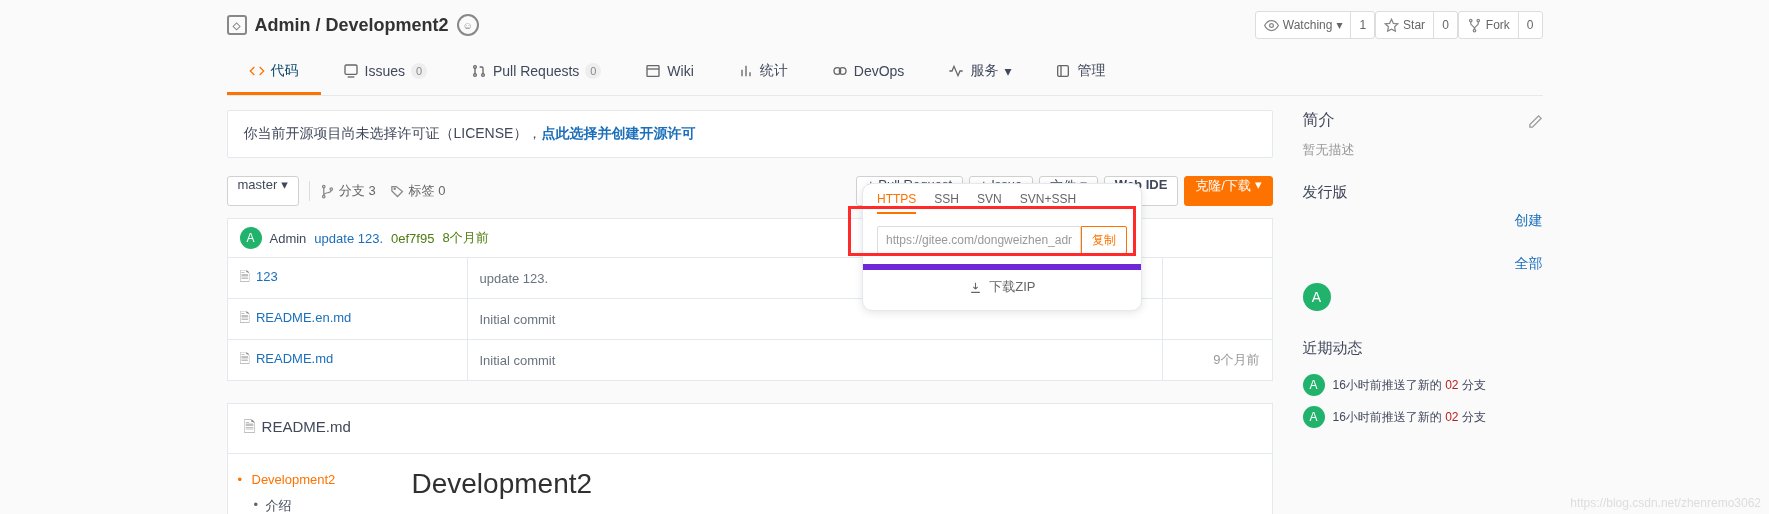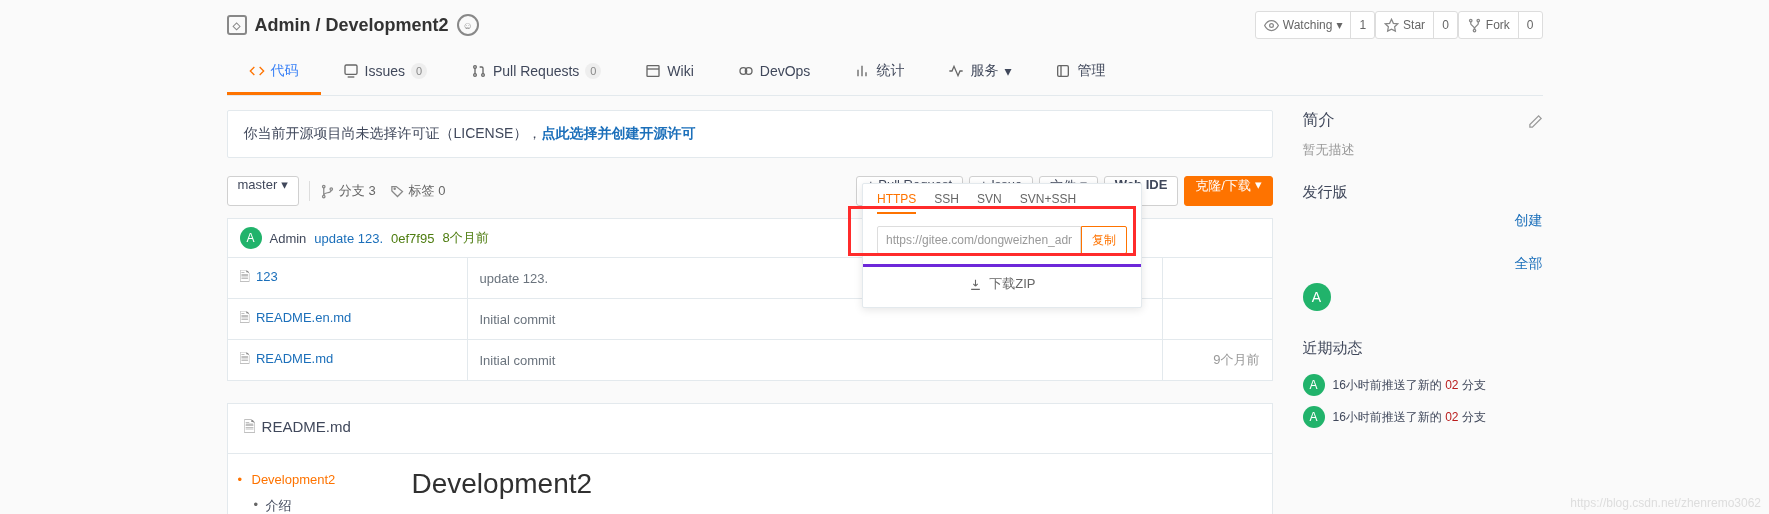--- a/index.html
+++ b/index.html
@@ -8,21 +8,21 @@
   .head{display:flex;justify-content:space-between;align-items:center;height:38px;}
   .title{display:flex;align-items:center;gap:8px;font-size:18px;font-weight:600;color:#333;}
   .head-icon{display:inline-flex;align-items:center;justify-content:center;width:20px;height:20px;border:2px solid #888;border-radius:3px;color:#888;font-size:10px;}
   .face{display:inline-flex;align-items:center;justify-content:center;width:22px;height:22px;border:2px solid #888;border-radius:50%;font-size:10px;color:#888;}
   .social{display:flex;}
   .sbtn{display:flex;align-items:center;height:28px;border:1px solid #ddd;border-radius:3px;background:#fff;font-size:12px;color:#666;}
   .sbtn .lab{display:flex;align-items:center;gap:4px;padding:0 8px;cursor:pointer;}
   .sbtn .cnt{border-left:1px solid #ddd;padding:0 8px;line-height:26px;}
   .tabs{display:flex;border-bottom:1px solid #e3e9ed;margin-top:8px;}
   .tab{display:flex;align-items:center;gap:6px;padding:10px 22px 12px;color:#40485b;cursor:pointer;border-bottom:3px solid transparent;font-size:14px;}
-  .tab.active{color:#3b82f6;border-bottom-color:#fe7300;}
+  .tab.active{color:#0c4a6e;border-bottom-color:#fe7300;}
   .tab .badge{display:inline-block;min-width:16px;padding:0 4px;line-height:16px;background:#eee;color:#888;border-radius:8px;font-size:11px;text-align:center;}
   .main-row{display:flex;gap:30px;margin-top:14px;}
   .left{flex:1;}
   .right{width:240px;}
   .alert{border:1px solid #e3e9ed;background:#fff;padding:14px 16px;color:#40485b;border-radius:2px;margin-bottom:18px;}
   .alert b{color:#1b6fba;font-weight:600;cursor:pointer;}
   .toolbar{display:flex;justify-content:space-between;margin-bottom:12px;}
   .toolbar .lgrp,.toolbar .rgrp{display:flex;gap:6px;align-items:center;}
   .btn{display:inline-flex;align-items:flex-start;gap:4px;height:30px;padding:0 10px;border:1px solid #d0d0d0;background:#fff;color:#40485b;font-size:13px;border-radius:3px;cursor:pointer;}
   .btn.orange{background:#fe7300;border-color:#fe7300;color:#fff;}
@@ -48,28 +48,28 @@
   .toc-l2::before{content:"•";position:absolute;left:-12px;color:#666;}
   .doc{flex:1;padding:14px 24px 24px;}
   .doc h1{font-size:28px;font-weight:400;margin:0 0 10px;color:#303030;}
   .section-h{display:flex;justify-content:space-between;align-items:center;margin-bottom:10px;font-size:16px;color:#40485b;}
   .edit-ic{color:#999;cursor:pointer;}
   .muted{color:#999;font-size:13px;}
   .link{color:#1b6fba;cursor:pointer;}
   .contrib{display:flex;align-items:center;justify-content:space-between;}
   .activity-item{display:flex;align-items:center;gap:8px;font-size:12px;margin-bottom:10px;color:#40485b;}
   .activity-item .num{color:#b91c1c;}
-  .popover{position:absolute;top:183px;left:862px;width:280px;background:#fff;border:1px solid #e3e9ed;box-shadow:0 2px 8px rgba(0,0,0,.1);border-radius:2px;z-index:10;padding-bottom:4px;}
+  .popover{position:absolute;top:183px;left:862px;width:280px;background:#fff;border:1px solid #e3e9ed;box-shadow:0 2px 8px rgba(0,0,0,.1);border-radius:10px;z-index:10;padding-bottom:4px;}
   .protabs{display:flex;gap:18px;padding:8px 14px 6px;font-size:12px;}
   .protabs span{color:#666;cursor:pointer;padding-bottom:6px;}
   .protabs span.act{color:#fe7300;border-bottom:2px solid #fe7300;}
   .copyrow{display:flex;padding:6px 14px 10px;gap:0;}
   .copyrow input{flex:1;height:28px;border:1px solid #ddd;padding:0 8px;font-size:12px;color:#999;border-radius:2px 0 0 2px;outline:none;}
   .copyrow .cpb{height:28px;padding:0 10px;border:1px solid #fe7300;color:#fe7300;background:#fff;font-size:12px;border-radius:0 2px 2px 0;cursor:pointer;}
-  .dlzip{text-align:center;padding:8px 0 10px;border-top:3px solid #6d28d9;color:#666;cursor:pointer;font-size:13px;}
+  .dlzip{text-align:center;padding:8px 0 10px;border-top:6px solid #6d28d9;color:#666;cursor:pointer;font-size:13px;}
   .hl{position:absolute;top:206px;left:848px;width:288px;height:50px;border:3px solid #ff2b2b;pointer-events:none;z-index:11;}
   .wm{position:absolute;bottom:4px;right:8px;color:#ddd;font-size:12px;pointer-events:none;}
   svg{width:15px;height:15px;vertical-align:middle;}
   .tab svg{width:16px;height:16px;}
 </style>
 </head>
 <body>
 
 <div class="page">
 
@@ -142,32 +142,32 @@
     </div>
     <div class="tab">
       <svg viewBox="0 0 24 24" fill="none" stroke="#666" stroke-width="2">
           <rect x="3" y="4" width="18" height="16" rx="1"></rect>
           <line x1="3" y1="9" x2="21" y2="9"></line>
         </svg>
       <span>Wiki</span>
     </div>
     <div class="tab">
       <svg viewBox="0 0 24 24" fill="none" stroke="#666" stroke-width="2">
-          <circle cx="8" cy="12" r="5"></circle>
-          <circle cx="16" cy="12" r="5"></circle>
-        </svg>
-      <span>DevOps</span>
-    </div>
-    <div class="tab">
-      <svg viewBox="0 0 24 24" fill="none" stroke="#666" stroke-width="2">
           <line x1="6" y1="20" x2="6" y2="10"></line>
           <line x1="12" y1="20" x2="12" y2="4"></line>
           <line x1="18" y1="20" x2="18" y2="14"></line>
         </svg>
       <span>统计</span>
+    </div>
+    <div class="tab">
+      <svg viewBox="0 0 24 24" fill="none" stroke="#666" stroke-width="2">
+          <circle cx="8" cy="12" r="5"></circle>
+          <circle cx="16" cy="12" r="5"></circle>
+        </svg>
+      <span>DevOps</span>
     </div>
     <div class="tab">
       <svg viewBox="0 0 24 24" fill="none" stroke="#666" stroke-width="2">
           <polyline points="2 12 6 12 9 5 15 19 18 12 22 12"></polyline>
         </svg>
       <span>服务</span> ▾
     </div>
     <div class="tab">
       <svg viewBox="0 0 24 24" fill="none" stroke="#666" stroke-width="2">
           <rect x="4" y="4" width="16" height="16" rx="2"></rect>

